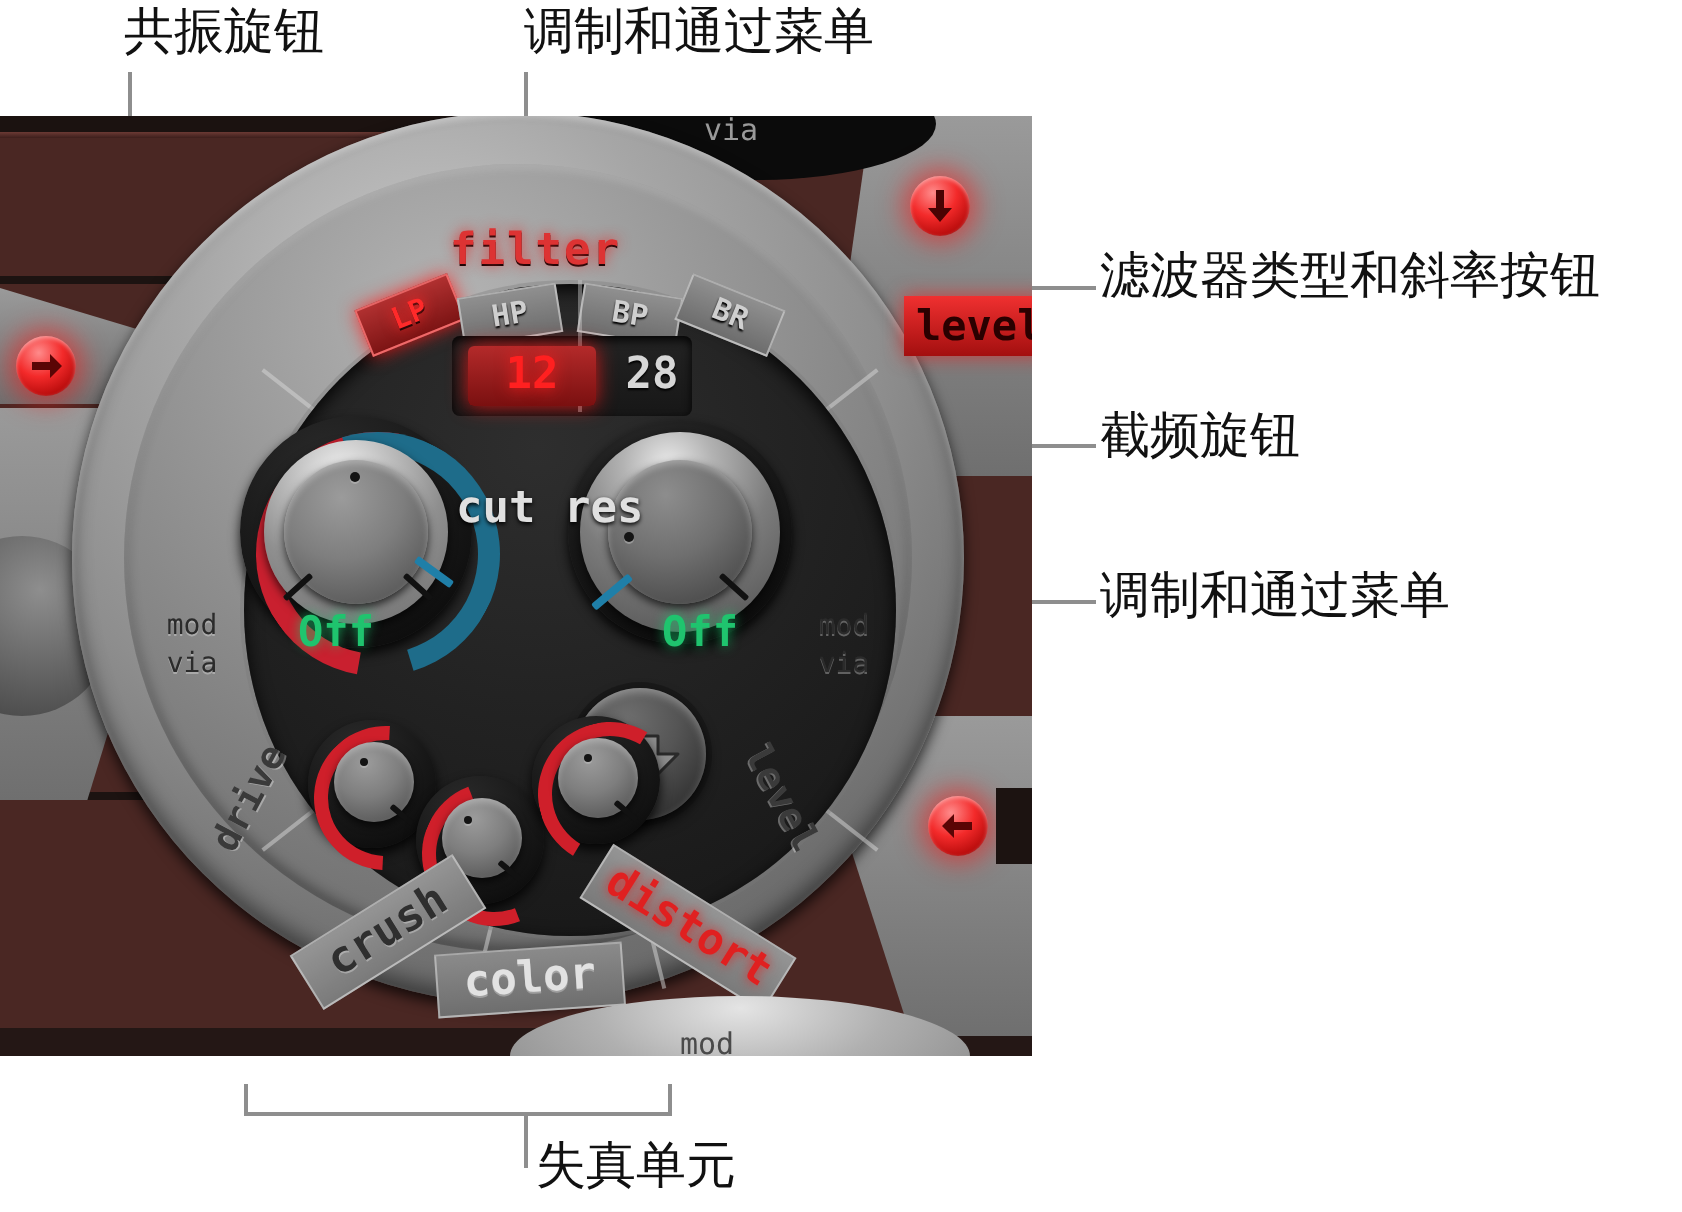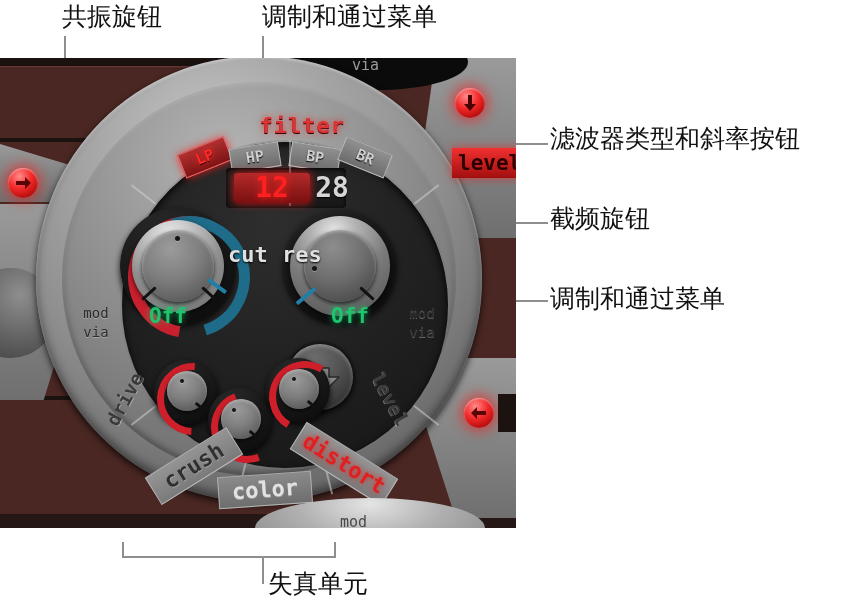--- a/index.html
+++ b/index.html
@@ -36,40 +36,40 @@
       box-shadow:inset 0 2px 4px rgba(255,255,255,.25), inset 0 -3px 7px rgba(0,0,0,.4);}
   #ring-inner{position:absolute;left:60px;top:60px;width:326px;height:326px;border-radius:50%;
       background:radial-gradient(circle at 45% 25%, #2e2e2e 0%, #222 45%, #151515 100%);
       box-shadow:inset 0 3px 9px rgba(0,0,0,.9), 0 0 0 2px rgba(120,120,120,.35);}
 
   
   .spoke{position:absolute;left:222px;top:28px;width:2px;height:40px;
          background:rgba(215,215,215,.5);transform-origin:1px 195px;}
 
   
-  #filter-title{position:absolute;left:163px;top:31px;width:120px;text-align:right;
+  #filter-title{position:absolute;left:163px;top:31px;width:120px;text-align:left;
       font-family:"DejaVu Sans Mono","Liberation Mono",monospace;font-weight:bold;
       font-size:22px;letter-spacing:1px;color:#d33;
       text-shadow:0 0 7px rgba(230,40,40,.9),0 1px 0 #000;}
 
   
   .ftype{position:absolute;top:63px;width:48px;height:23px;
       font-family:"DejaVu Sans Mono","Liberation Mono",monospace;font-weight:bold;font-size:15px;
       color:#cfcfcf;text-align:center;line-height:23px;
       background:linear-gradient(180deg,#8f8f8f,#6d6d6d);
       border:1px solid rgba(225,225,225,.55);
       text-shadow:0 1px 1px #000;}
   .ftype.on{color:#ff2a2a;background:linear-gradient(180deg,#b03030,#7d1414);
       border-color:rgba(255,120,120,.8);
       text-shadow:0 0 7px rgba(255,40,40,1),0 1px 0 #000;
       box-shadow:0 0 9px rgba(255,30,30,.85);}
 
   
-  .slope{position:absolute;top:91px;width:76px;height:30px;
-      font-family:"DejaVu Sans Mono","Liberation Mono",monospace;font-weight:bold;font-size:28px;
+  .slope{position:absolute;top:91px;width:64px;height:30px;
+      font-family:"DejaVu Sans Mono","Liberation Mono",monospace;font-weight:bold;font-size:22px;
       text-align:center;line-height:30px;color:#d6d6d6;text-shadow:0 1px 1px #000;}
   .slope.on{color:#ff2020;background:linear-gradient(180deg,#b42a2a,#7a1010);
       border-radius:3px;text-shadow:0 0 8px rgba(255,30,30,1);
       box-shadow:0 0 10px rgba(255,25,25,.8);}
   #slope-div{position:absolute;left:227px;top:58px;width:2px;height:66px;background:rgba(200,200,200,.45);}
   #slope-well{position:absolute;left:164px;top:86px;width:120px;height:40px;
       background:linear-gradient(180deg,#232323,#171717);border-radius:4px;
       box-shadow:inset 0 2px 5px rgba(0,0,0,.9);}
 
   

